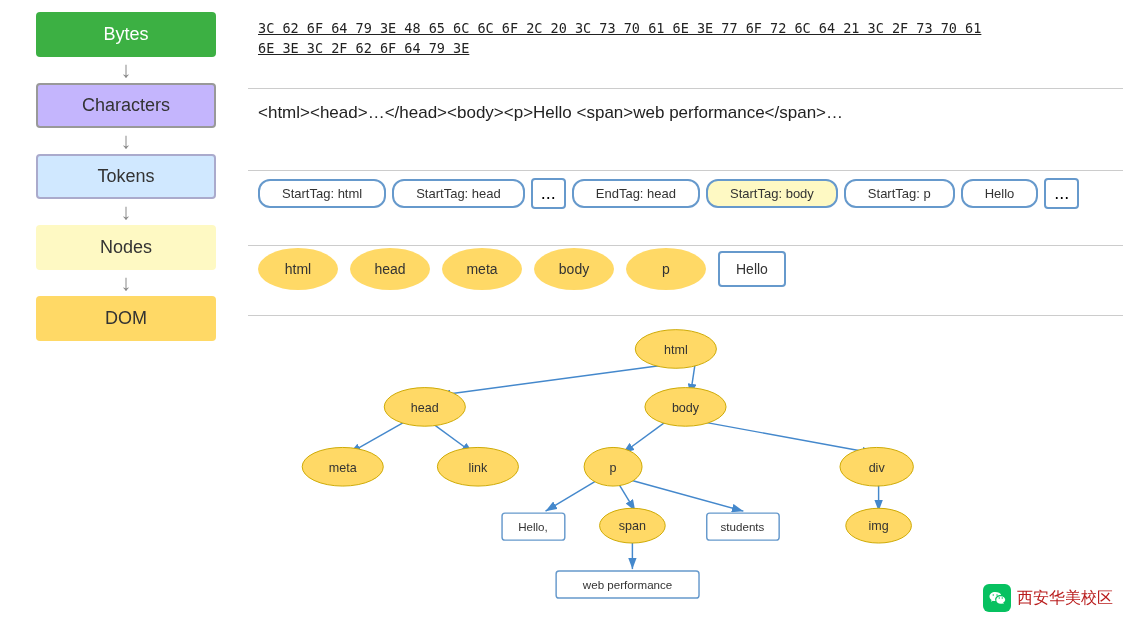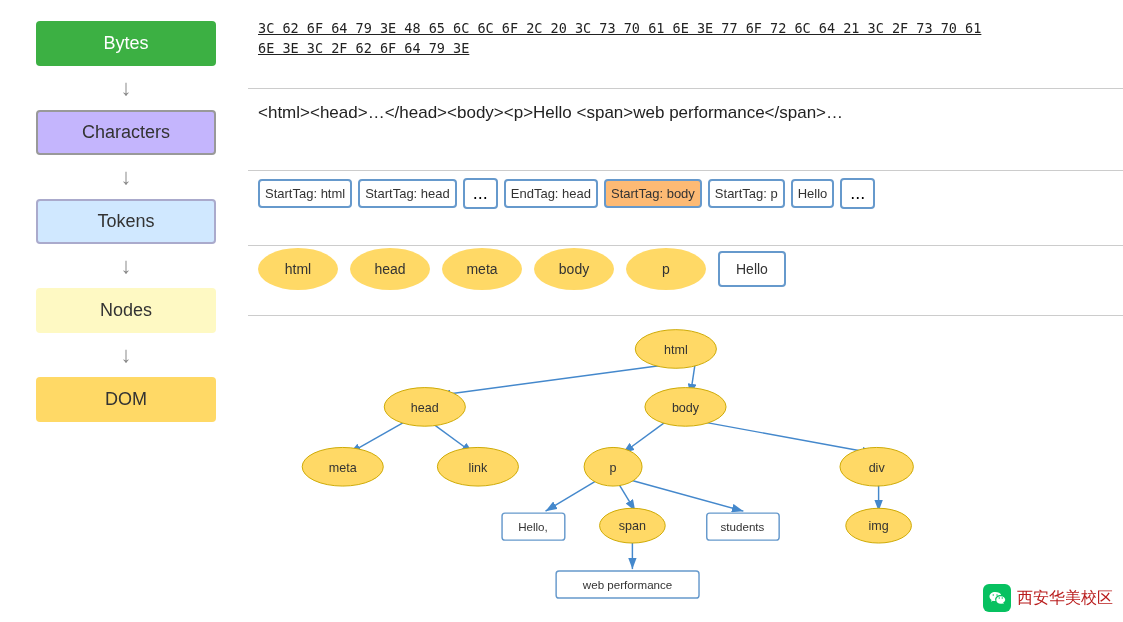--- a/index.html
+++ b/index.html
@@ -27,21 +27,21 @@
 
     .pipe-box {
       width: 180px;
       height: 45px;
       display: flex;
       align-items: center;
       justify-content: center;
       font-size: 18px;
       font-weight: 500;
       border-radius: 4px;
-      margin: 11px 0;
+      margin: 2px 0;
     }
 
     .pipe-bytes { background: #3cb043; color: #fff; }
     .pipe-chars { background: #c4b5fd; color: #333; border: 2px solid #999; }
     .pipe-tokens { background: #d0e8ff; color: #333; border: 2px solid #aac; }
     .pipe-nodes { background: #fef9c3; color: #333; border: none; }
     .pipe-dom { background: #ffd966; color: #333; border: none; }
 
     .arrow-down {
       font-size: 22px;
@@ -90,28 +90,28 @@
       top: 178px;
       right: 10px;
       display: flex;
       align-items: center;
       gap: 6px;
       flex-wrap: wrap;
     }
 
     .token-box {
       border: 2px solid #6699cc;
-      border-radius: 4px;
-      padding: 5px 5px;
+      border-radius: 12px;
+      padding: 5px 22px;
       font-size: 13px;
       background: #fff;
       color: #333;
     }
     .token-box.blue-bg {
-      background: #fdba74;
+      background: #fef9c3;
     }
     .token-dots {
       font-size: 18px;
       border: 2px solid #6699cc;
       border-radius: 4px;
       padding: 3px 8px;
       background: #fff;
     }
 
     

